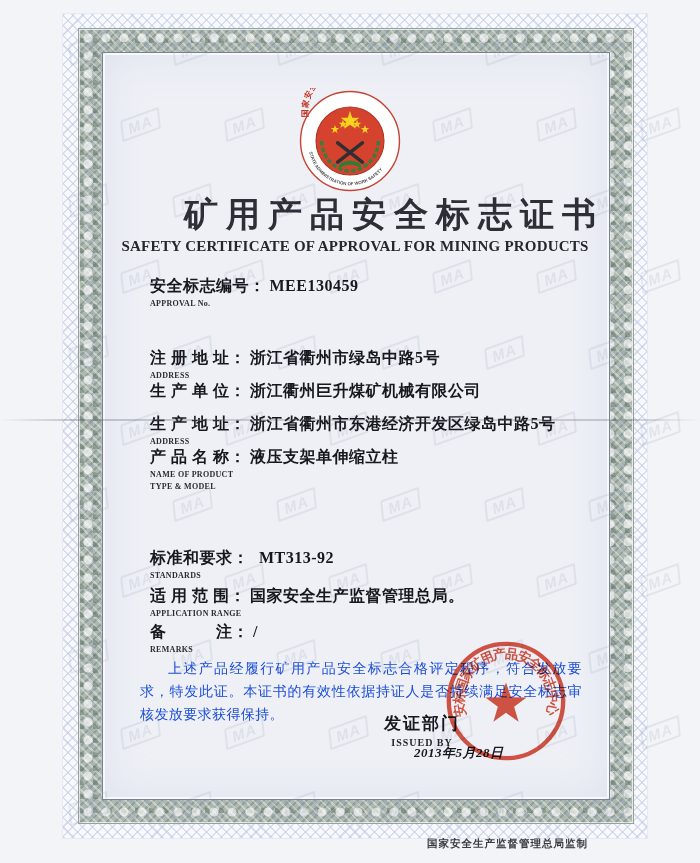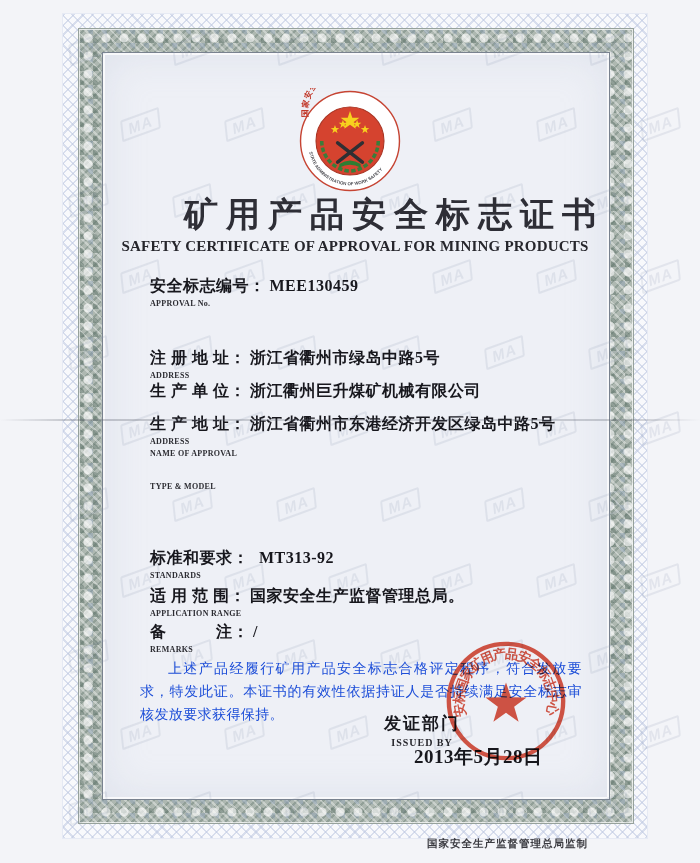--- a/index.html
+++ b/index.html
@@ -79,21 +79,21 @@
   .declaration{
     position:absolute;left:140px;top:657px;width:442px;
     font-size:14px;font-weight:normal;line-height:23px;
     text-indent:2em;letter-spacing:.4px;color:#1d4ed8;text-align:justify;
   }
   .issued{position:absolute;left:352px;top:712px;width:140px;text-align:center;}
   .issued .zh{font-size:17px;font-weight:bold;letter-spacing:2px;color:#17171d;}
   .issued .en{font-size:10px;font-weight:bold;color:#26262c;letter-spacing:1px;margin-top:2px;}
   .issue-date{
     position:absolute;left:414px;top:744px;
-    font-size:19px;font-weight:bold;letter-spacing:.5px;color:#17171d;white-space:nowrap;
+    font-size:13px;font-weight:bold;letter-spacing:.5px;color:#17171d;white-space:nowrap;font-style:italic;
   }
   .seal{position:absolute;left:443px;top:638px;width:126px;height:126px;mix-blend-mode:multiply;opacity:.88;}
   .footer{
     position:absolute;right:112px;top:837px;
     font-size:10.5px;font-weight:bold;letter-spacing:1px;color:#3a3a40;white-space:nowrap;
   }
 </style>
 </head>
 <body>
 
@@ -220,21 +220,22 @@
     <div class="row" style="top:381px">
       <div class="zh"><span>生 产 单 位：</span><span class="val">浙江衢州巨升煤矿机械有限公司</span></div>
     </div>
 
     <div class="row" style="top:414px">
       <div class="zh"><span>生 产 地 址：</span><span class="val">浙江省衢州市东港经济开发区绿岛中路5号</span></div>
       <div class="en">ADDRESS</div>
     </div>
 
     <div class="row" style="top:447px">
-      <div class="en">NAME OF APPROVAL</div>
+      <div class="zh"><span>产 品 名 称：</span><span class="val">液压支架单伸缩立柱</span></div>
+      <div class="en">NAME OF PRODUCT</div>
     </div>
 
     <div class="row" style="top:480px">
       <div class="en">TYPE &amp; MODEL</div>
     </div>
 
     <div class="row" style="top:548px">
       <div class="zh"><span>标准和要求：</span><span class="val" style="margin-left:10px">MT313-92</span></div>
       <div class="en">STANDARDS</div>
     </div>

